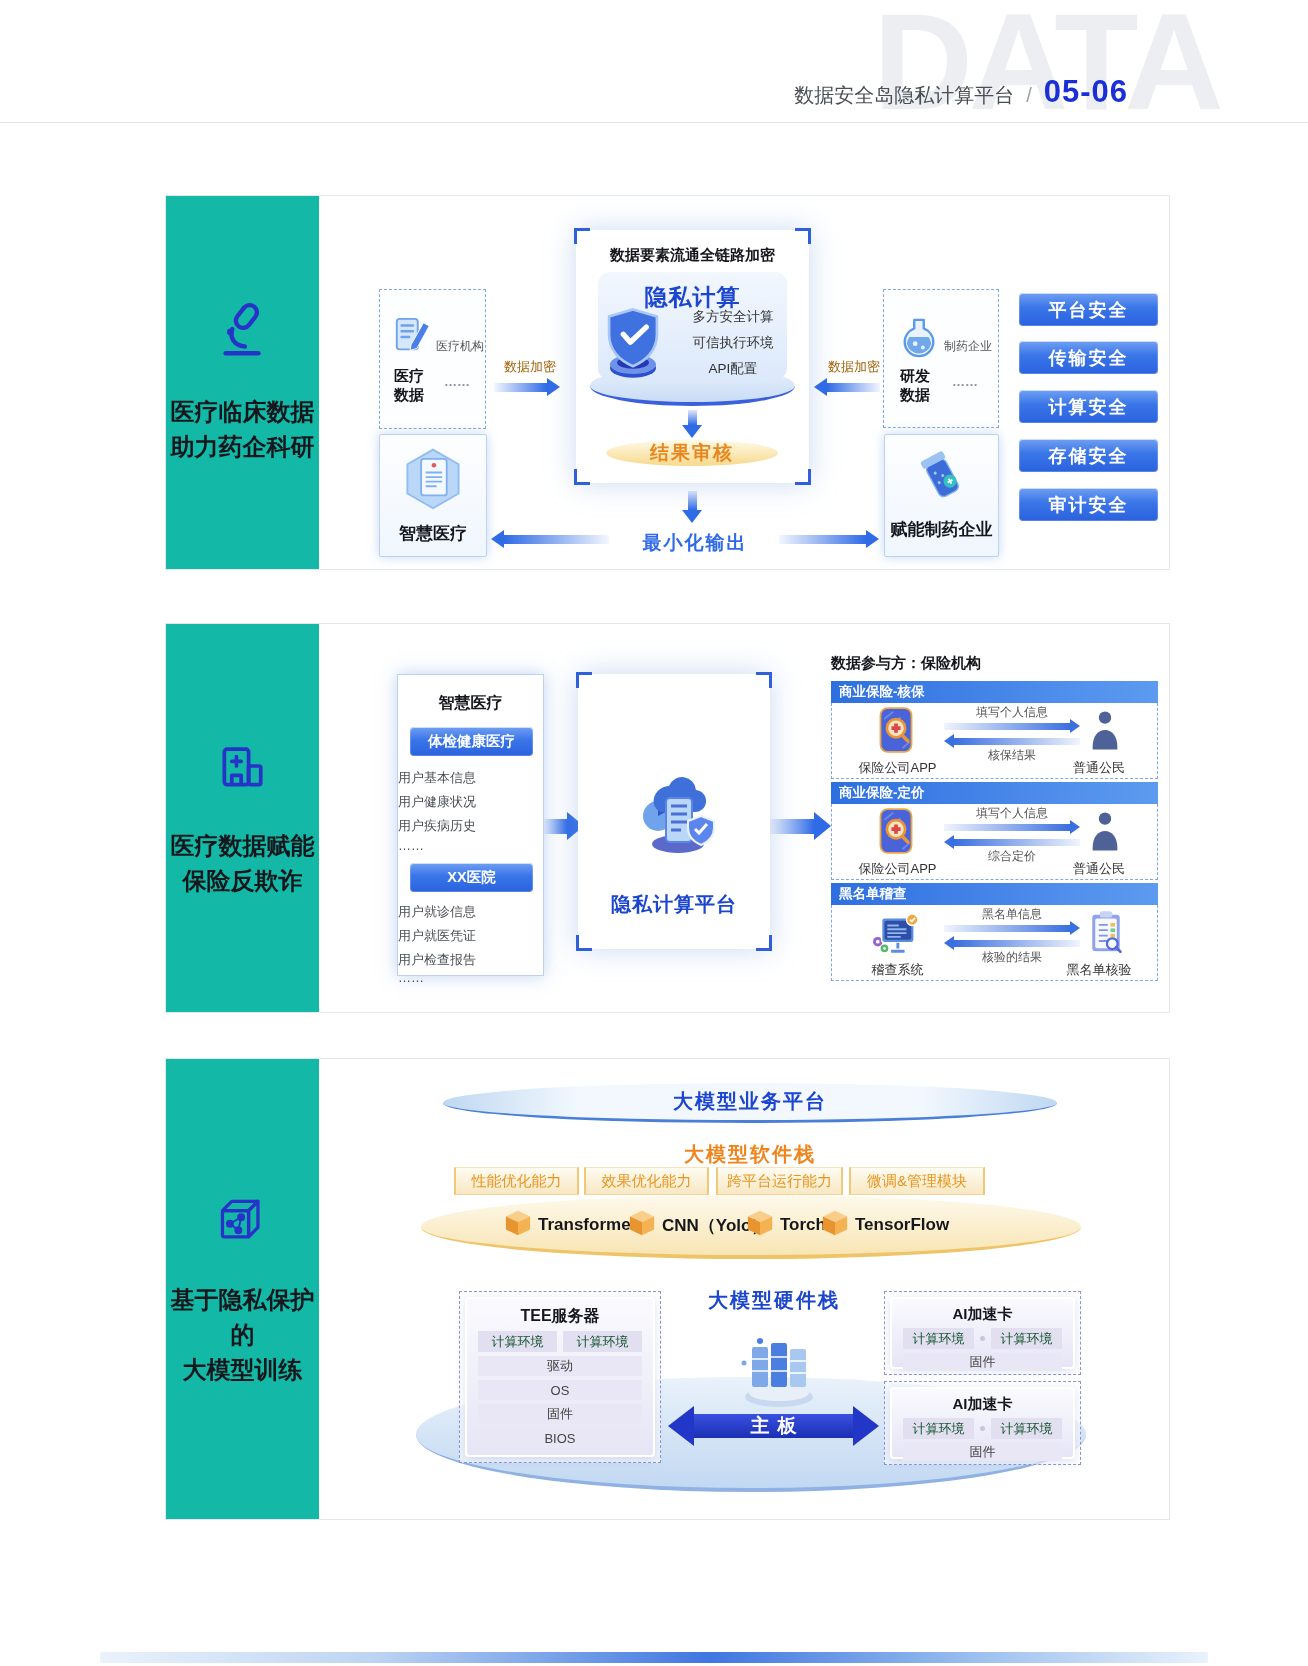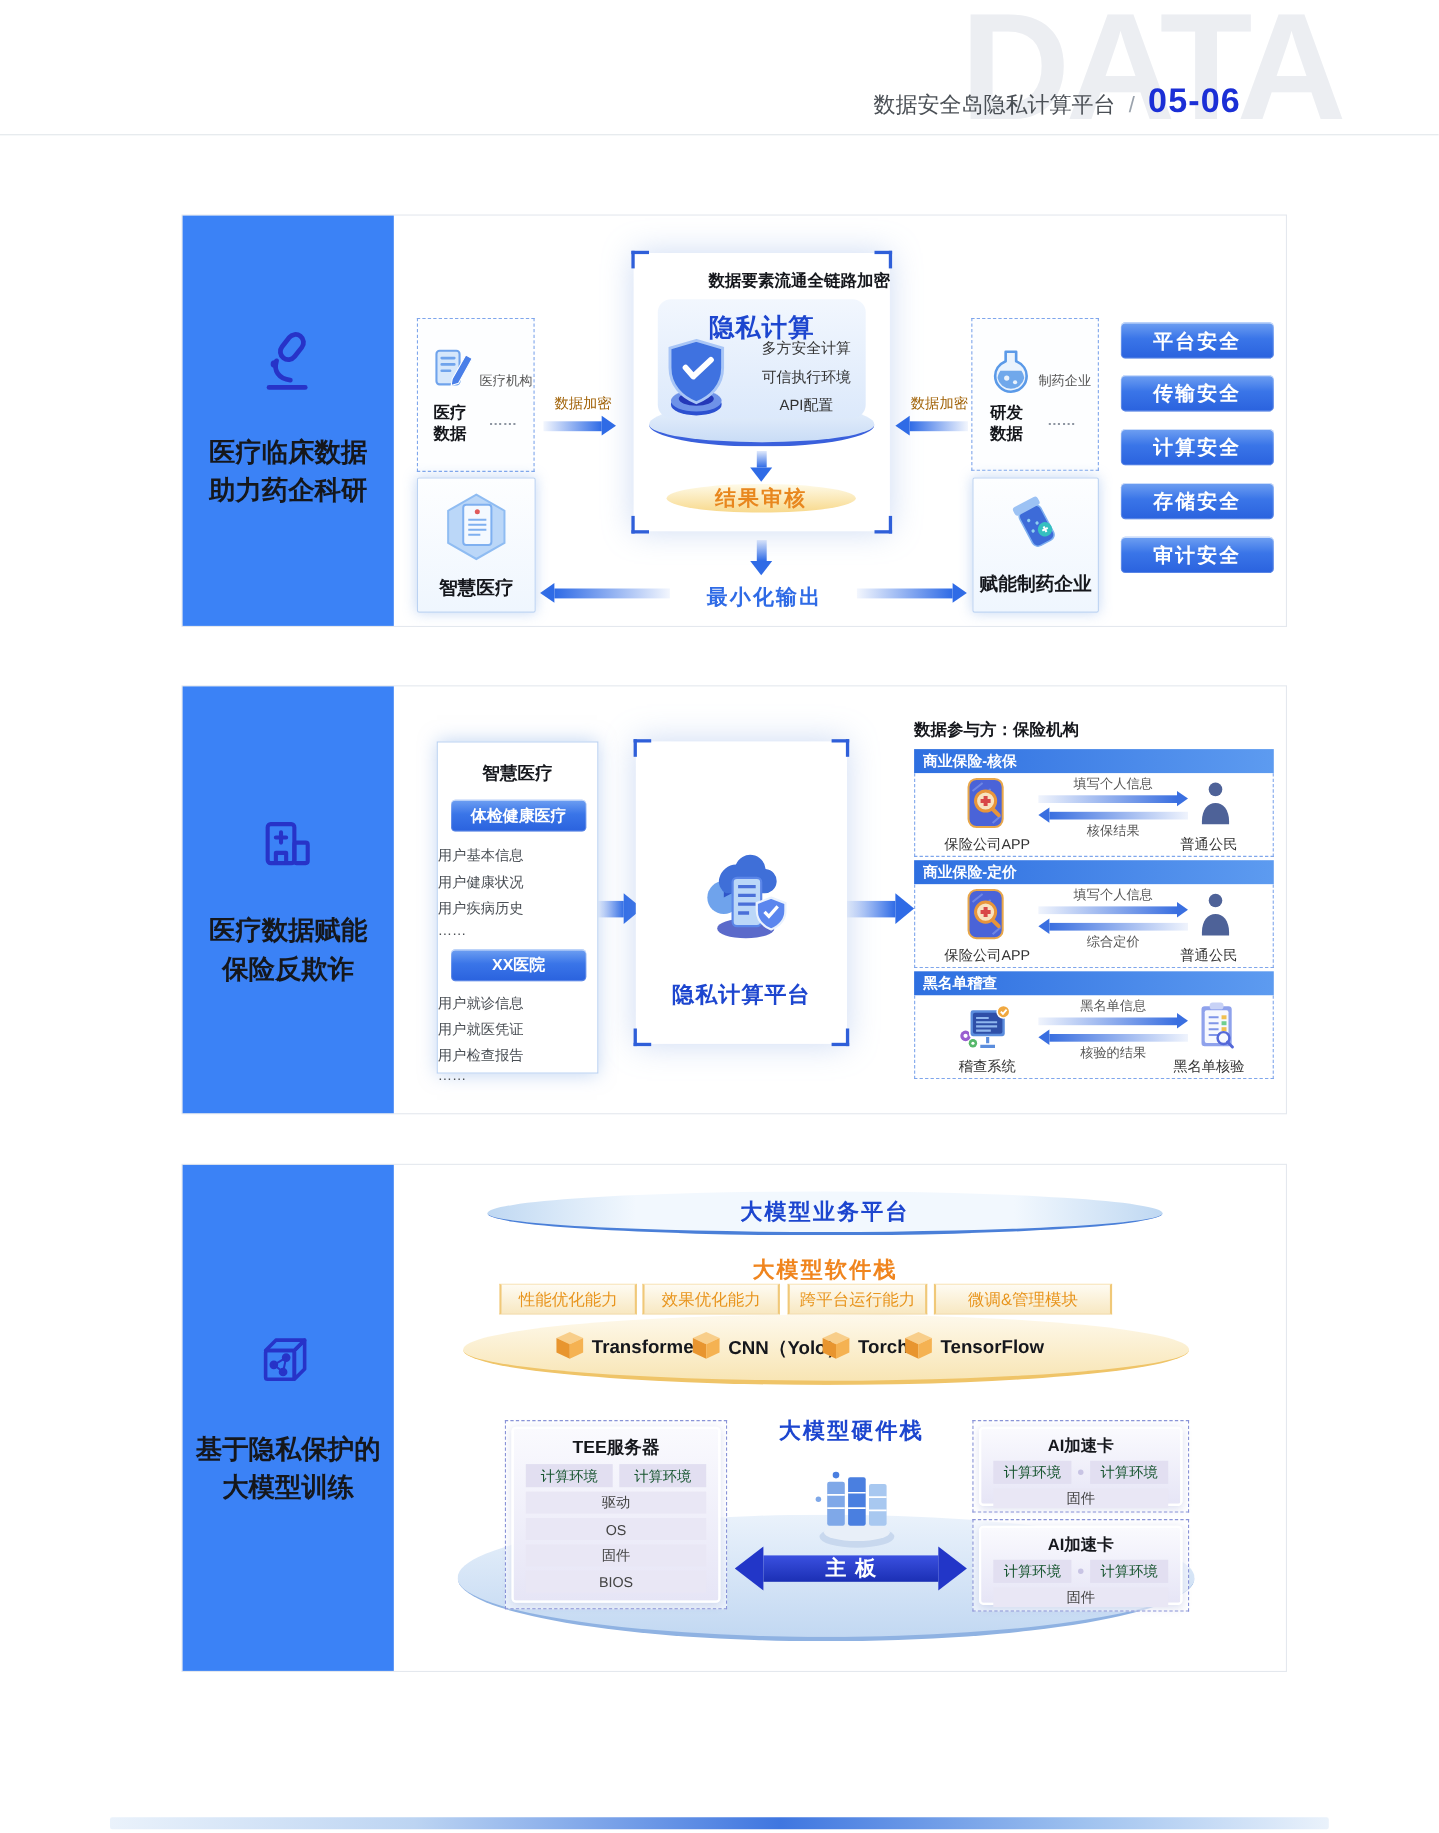--- a/index.html
+++ b/index.html
@@ -12,21 +12,21 @@
   .hdr-title { font-size:20px; color:#4A4F55; font-weight:500; }
   .hdr-sep { font-size:20px; color:#9AA2AC; }
   .hdr-page { font-size:31px; font-weight:800; color:#1B2FD6; letter-spacing:1px; }
   .hdr-line { position:absolute; top:122px; left:0; width:1308px; height:1px; background:#E2E6EA; }
 
   
   .sec { position:absolute; left:165px; width:1005px; background:#fff; border:1px solid #E4E8EE; }
   #sec1 { top:195px; height:375px; }
   #sec2 { top:623px; height:390px; }
   #sec3 { top:1058px; height:462px; }
-  .sidebar { position:absolute; left:0; top:0; bottom:0; width:192px; background:#3b82f6; display:flex; flex-direction:column; align-items:center; justify-content:center; gap:30px; }
+  .sidebar { position:absolute; left:0; top:0; bottom:0; width:153px; background:#14b8a6; display:flex; flex-direction:column; align-items:center; justify-content:center; gap:30px; }
   .sb-title { font-size:24px; font-weight:800; color:#15171C; line-height:35px; text-align:center; }
 
   
   .abs { position:absolute; }
 
   
   .frame { position:absolute; background:#fff; box-shadow:0 0 28px rgba(125,160,225,.4); }
   .corner { position:absolute; width:16px; height:16px; border:3px solid #2F5FD9; }
   .c-tl { top:-2px; left:-2px; border-right:none; border-bottom:none; }
   .c-tr { top:-2px; right:-2px; border-left:none; border-bottom:none; }
@@ -65,21 +65,21 @@
 
   .parrow { display:flex; align-items:center; position:absolute; }
   .parrow .sh { height:7px; flex:1; }
   .parrow .hd { width:0; height:0; border-top:7px solid transparent; border-bottom:7px solid transparent; }
   .parrow.dir-r .hd { border-left:10px solid #3A6FE0; }
   .parrow.dir-r .sh { background:linear-gradient(to right,rgba(58,111,224,.08),#3A6FE0); }
   .parrow.dir-l .hd { border-right:10px solid #3A6FE0; }
   .parrow.dir-l .sh { background:linear-gradient(to left,rgba(58,111,224,.08),#3A6FE0); }
 
   
-  .frame-title { position:absolute; top:16px; left:0; width:100%; text-align:right; font-size:15px; font-weight:800; color:#15171C; }
+  .frame-title { position:absolute; top:16px; left:0; width:100%; text-align:center; font-size:15px; font-weight:800; color:#15171C; }
   .pc-panel { position:absolute; left:22px; top:42px; width:189px; height:108px; border-radius:12px; background:linear-gradient(180deg,#F2F7FE,#DCE9FB); z-index:2; overflow:visible; }
   .pc-heading { text-align:center; margin-top:10px; font-size:23px; font-weight:800; color:#1D46CF; letter-spacing:1px; }
   .pc-feat { position:absolute; left:84px; width:102px; font-size:13.5px; color:#333; text-align:center; }
   .pc-disc { position:absolute; left:14px; top:136px; width:205px; height:40px; border-radius:50%; background:linear-gradient(180deg,#EAF2FC,#C9DCF6); border-bottom:4px solid #3A60DC; z-index:1; }
   .review-ellipse { position:absolute; left:30px; top:210px; width:172px; height:26px; border-radius:50%; background:linear-gradient(180deg,#FEFAE8,#F8D98C); display:flex; align-items:center; justify-content:center; font-size:19px; font-weight:800; color:#E8871E; letter-spacing:2px; z-index:2; }
   .minout { position:absolute; font-size:19px; font-weight:800; color:#2F6BE6; letter-spacing:2px; }
 
   
   .databox { position:absolute; left:231px; top:50px; width:147px; height:302px; border:1px solid #BBD2F2; background:#fff; box-shadow:0 0 16px rgba(130,170,230,.5); }
   .databox-title { position:absolute; top:18px; width:100%; text-align:center; font-size:16px; font-weight:800; color:#15171C; }
@@ -460,21 +460,21 @@
         <div>大模型训练</div>
       </div>
     </div>
 
     <div class="ell-blue">大模型业务平台</div>
     <div class="sw-title">大模型软件栈</div>
 
     <div class="cap-box" style="left:288px;width:125px;">性能优化能力</div>
     <div class="cap-box" style="left:418px;width:125px;">效果优化能力</div>
     <div class="cap-box" style="left:550px;width:127px;">跨平台运行能力</div>
-    <div class="cap-box" style="left:683px;width:162px;">微调&amp;管理模块</div>
+    <div class="cap-box" style="left:683px;width:136px;">微调&amp;管理模块</div>
 
     <div class="orange-platform"></div>
 
     <div class="fw-item" style="left:338px;">
       <span><svg viewBox="0 0 30 30" width="28" height="28">
             <polygon points="15,2 28,8 15,14 2,8" fill="#F8CE8A"></polygon>
             <polygon points="2,8 15,14 15,28 2,22" fill="#E8952F"></polygon>
             <polygon points="28,8 15,14 15,28 28,22" fill="#F5B252"></polygon>
           </svg></span>
       <span>Transformer</span>

